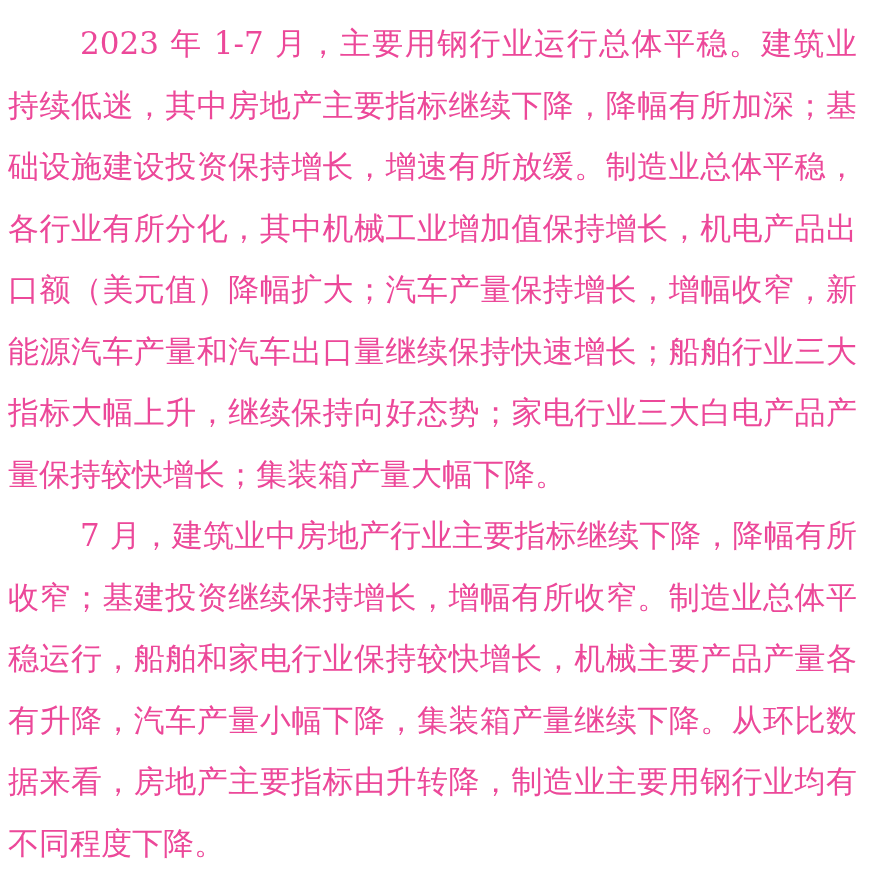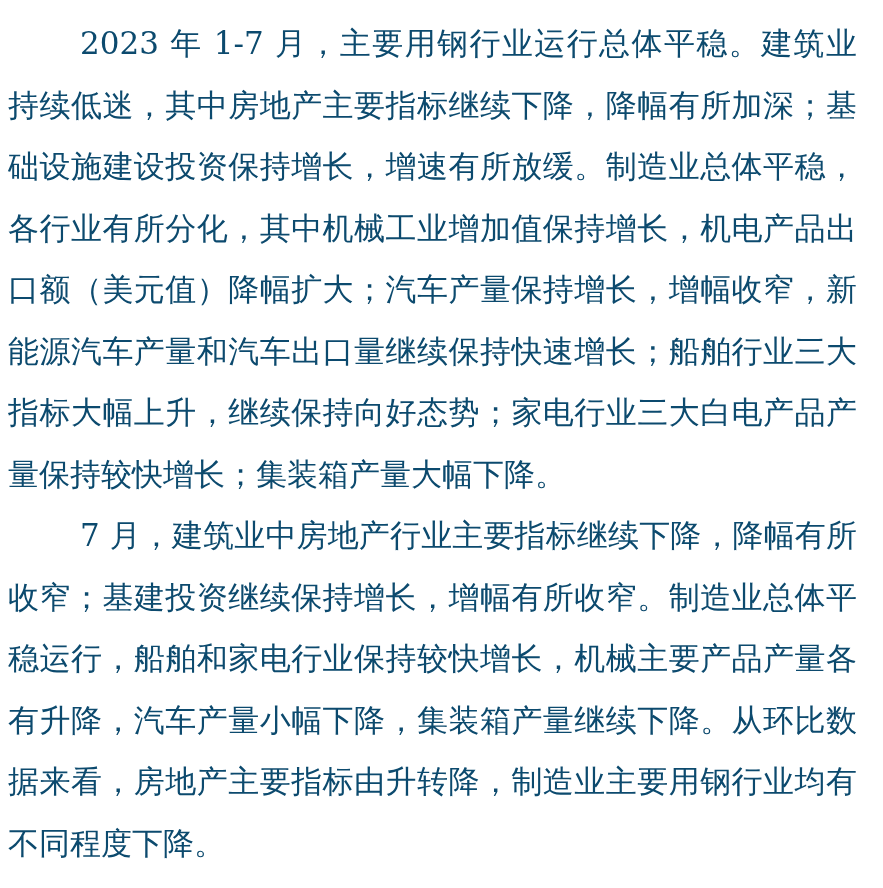--- a/index.html
+++ b/index.html
@@ -15,21 +15,21 @@
     background: #ffffff;
     overflow: hidden;
     padding: 13px 26px 0 8px;
   }
   .para {
     margin: 0;
     font-family: "DejaVu Serif", "Liberation Serif", serif;
     font-size: 31px;
     line-height: 61.5px;
     font-weight: 400;
-    color: #0c4a6e;
+    color: #ec4899;
     text-align: justify;
     text-justify: inter-ideograph;
     text-indent: 72px;
     word-break: normal;
   }
 </style>
 </head>
 <body>
 
 <main class="page">

